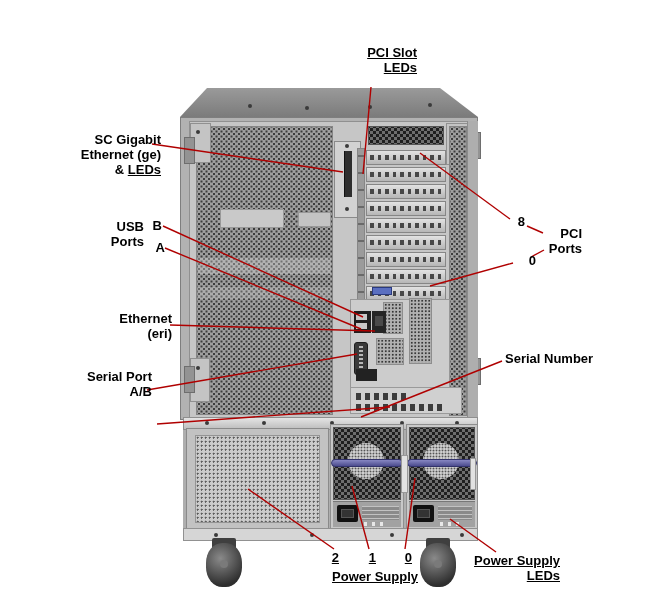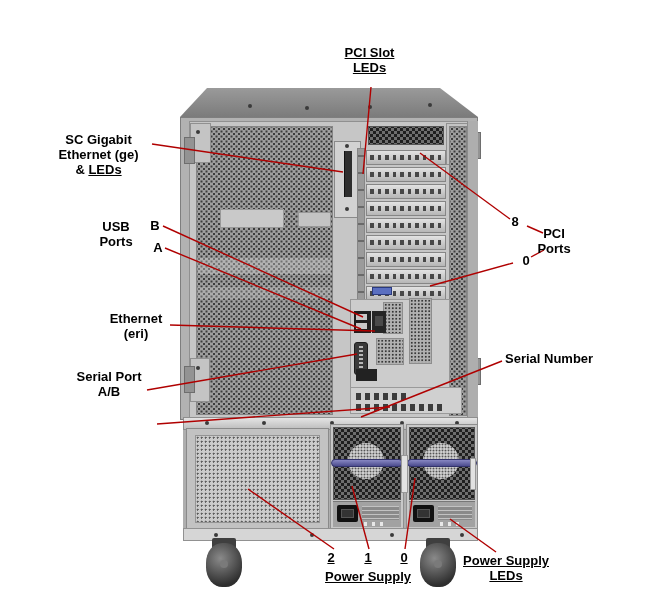--- a/index.html
+++ b/index.html
@@ -41,21 +41,21 @@
     height:15px; margin-bottom:2px; position:relative; box-sizing:border-box;
     background:linear-gradient(180deg,#e2e2e2,#b6b6b6); border:1px solid #868686;
   }
   .pci-ports {
     position:absolute; left:3px; right:3px; top:4px; height:5px;
     background-image:repeating-linear-gradient(90deg,#474747 0 4px,transparent 4px 8px,#474747 8px 11px,transparent 11px 15px);
   }
   
   .callout {
     position:absolute; font-weight:bold; font-size:13px; line-height:15px;
-    text-align:center; color:#000; white-space:nowrap;
+    text-align:right; color:#000; white-space:nowrap;
   }
   .u { text-decoration:underline; }
   #lines { position:absolute; left:0; top:0; pointer-events:none; }
 </style>
 </head>
 <body>
 
 <div id="canvas">
 
   <div class="abs" style="left:0;top:0;width:653px;height:605px;">

